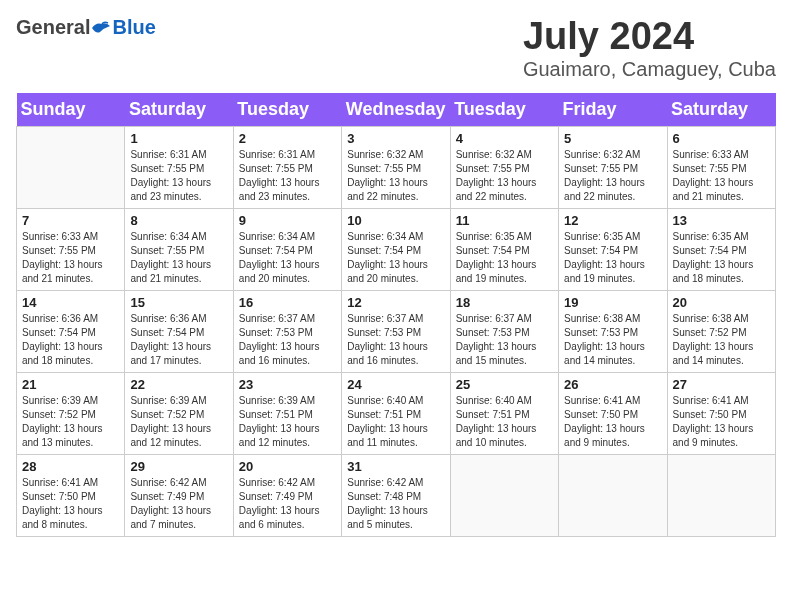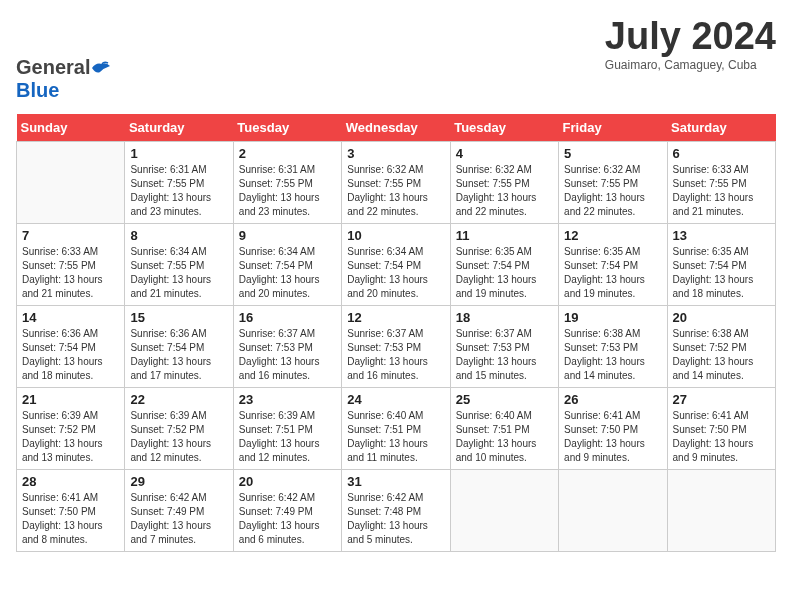--- a/index.html
+++ b/index.html
@@ -19,34 +19,34 @@
     .title-area {
       text-align: left;
     }
     .month-title {
       font-size: 38px;
       font-weight: bold;
       color: #333;
       line-height: 1.1;
     }
     .location-title {
-      font-size: 12px;
+      font-size: 20px;
       color: #555;
     }
     table {
       width: 100%;
       border-collapse: collapse;
       font-size: 10.5px;
     }
     thead tr th {
-      background: #ef4444;
+      background: #8b5cf6;
       color: #fff;
       padding: 6px 4px;
       text-align: left;
-      font-size: 13px;
+      font-size: 18px;
       font-weight: bold;
     }
     tbody tr td {
       border: 1px solid #ccc;
       vertical-align: top;
       padding: 4px 5px;
       height: 80px;
       width: calc(100% / 7);
     }
     tbody tr td .day-num {
@@ -69,22 +69,21 @@
     }
     tbody tr:nth-child(odd) {
       background: #fff;
     }
     
     tbody tr td {
       background: #fff;
     }
     .logo-wrapper {
       display: flex;
-      flex-direction: column;
-      margin-top: 40px;
+      flex-direction: row;
     }
     .logo-row1 {
       display: flex;
       align-items: center;
     }
     .logo-general {
       font-size: 20px;
       font-weight: bold;
       color: #444;
     }

